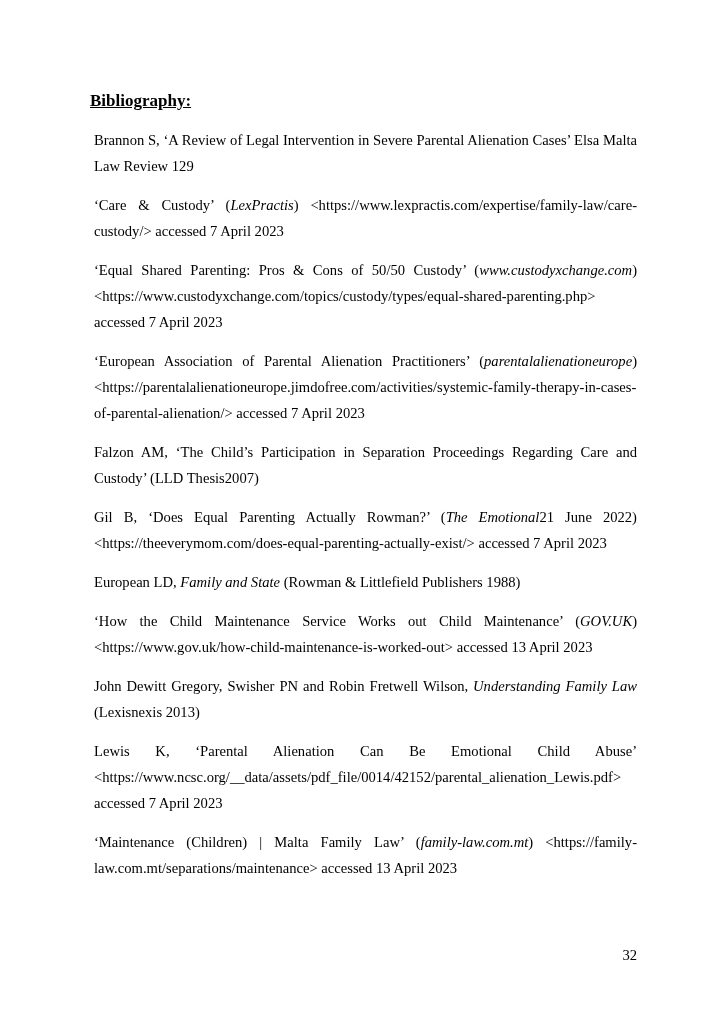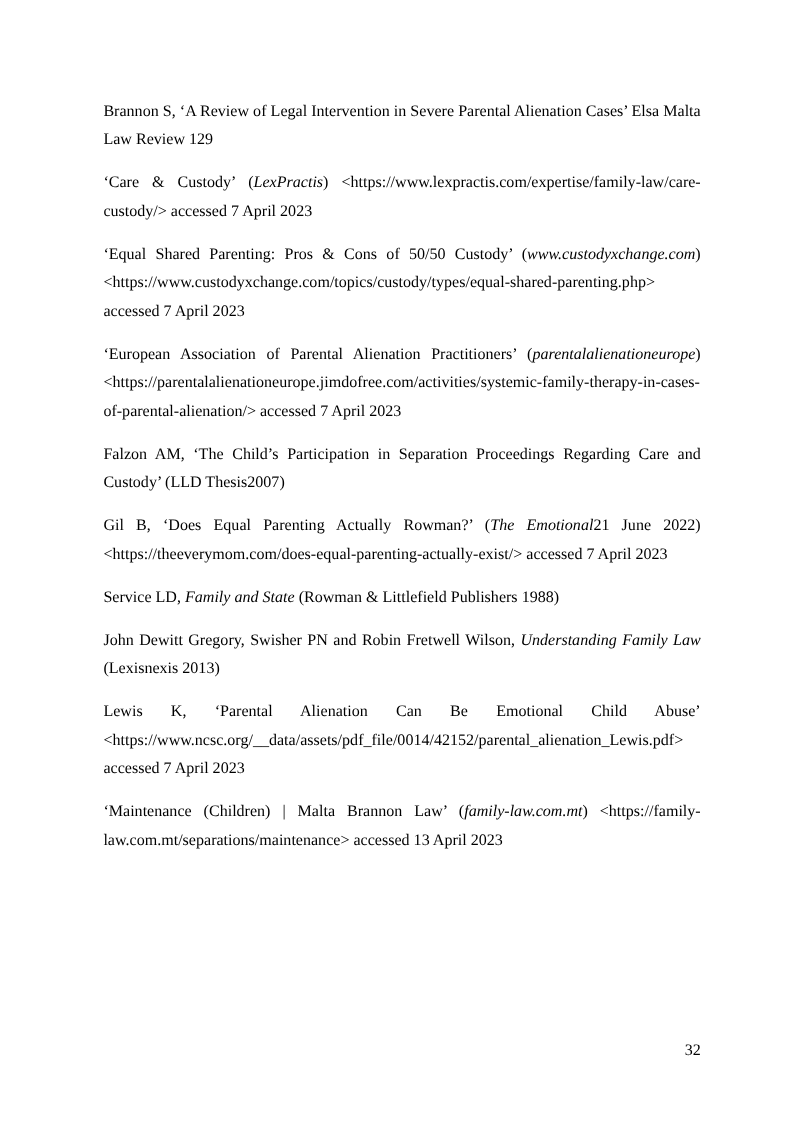--- a/index.html
+++ b/index.html
@@ -43,27 +43,29 @@
     top: 942px;
     right: 87px;
     font-size: 14.6px;
     line-height: 26px;
   }
 </style>
 </head>
 <body>
 
 <div class="page">
+  <h1 class="doc-title">Bibliography:</h1>
   <div>
       <p class="entry"><span>Brannon S, ‘A Review of Legal Intervention in Severe Parental Alienation Cases’ Elsa Malta Law Review 129</span></p>
       <p class="entry"><span>‘Care &amp; Custody’ (</span><em>LexPractis</em><span>) &lt;https://www.lexpractis.com/expertise/family-law/care-custody/&gt; accessed 7 April 2023</span></p>
       <p class="entry"><span>‘Equal Shared Parenting: Pros &amp; Cons of 50/50 Custody’ (</span><em>www.custodyxchange.com</em><span>) &lt;https://www.custodyxchange.com/topics/custody/types/equal-shared-parenting.php&gt; accessed 7 April 2023</span></p>
       <p class="entry"><span>‘European Association of Parental Alienation Practitioners’ (</span><em>parentalalienationeurope</em><span>) &lt;https://parentalalienationeurope.jimdofree.com/activities/systemic-family-therapy-in-cases-of-parental-alienation/&gt; accessed 7 April 2023</span></p>
       <p class="entry"><span>Falzon AM, ‘The Child’s Participation in Separation Proceedings Regarding Care and Custody’ (LLD Thesis2007)</span></p>
       <p class="entry"><span>Gil B, ‘Does Equal Parenting Actually Rowman?’ (</span><em>The Emotional</em><span>21 June 2022) &lt;https://theeverymom.com/does-equal-parenting-actually-exist/&gt; accessed 7 April 2023</span></p>
-      <p class="entry"><span>Service LD, </span><em>Family and State</em><span> (Rowman &amp; Littlefield Publishers 1988)</span></p>
+      <p class="entry"><span>European LD, </span><em>Family and State</em><span> (Rowman &amp; Littlefield Publishers 1988)</span></p>
+      <p class="entry"><span>‘How the Child Maintenance Service Works out Child Maintenance’ (</span><em>GOV.UK</em><span>) &lt;https://www.gov.uk/how-child-maintenance-is-worked-out&gt; accessed 13 April 2023</span></p>
       <p class="entry"><span>John Dewitt Gregory, Swisher PN and Robin Fretwell Wilson, </span><em>Understanding Family Law</em><span> (Lexisnexis 2013)</span></p>
       <p class="entry"><span>Lewis K, ‘Parental Alienation Can Be Emotional Child Abuse’ &lt;https://www.ncsc.org/__data/assets/pdf_file/0014/42152/parental_alienation_Lewis.pdf&gt; accessed 7 April 2023</span></p>
-      <p class="entry"><span>‘Maintenance (Children) | Malta Brannon Law’ (</span><em>family-law.com.mt</em><span>) &lt;https://family-law.com.mt/separations/maintenance&gt; accessed 13 April 2023</span></p>
+      <p class="entry"><span>‘Maintenance (Children) | Malta Family Law’ (</span><em>family-law.com.mt</em><span>) &lt;https://family-law.com.mt/separations/maintenance&gt; accessed 13 April 2023</span></p>
     </div>
 </div>
 
 <div class="page-number">32</div>
 
 </body></html>

